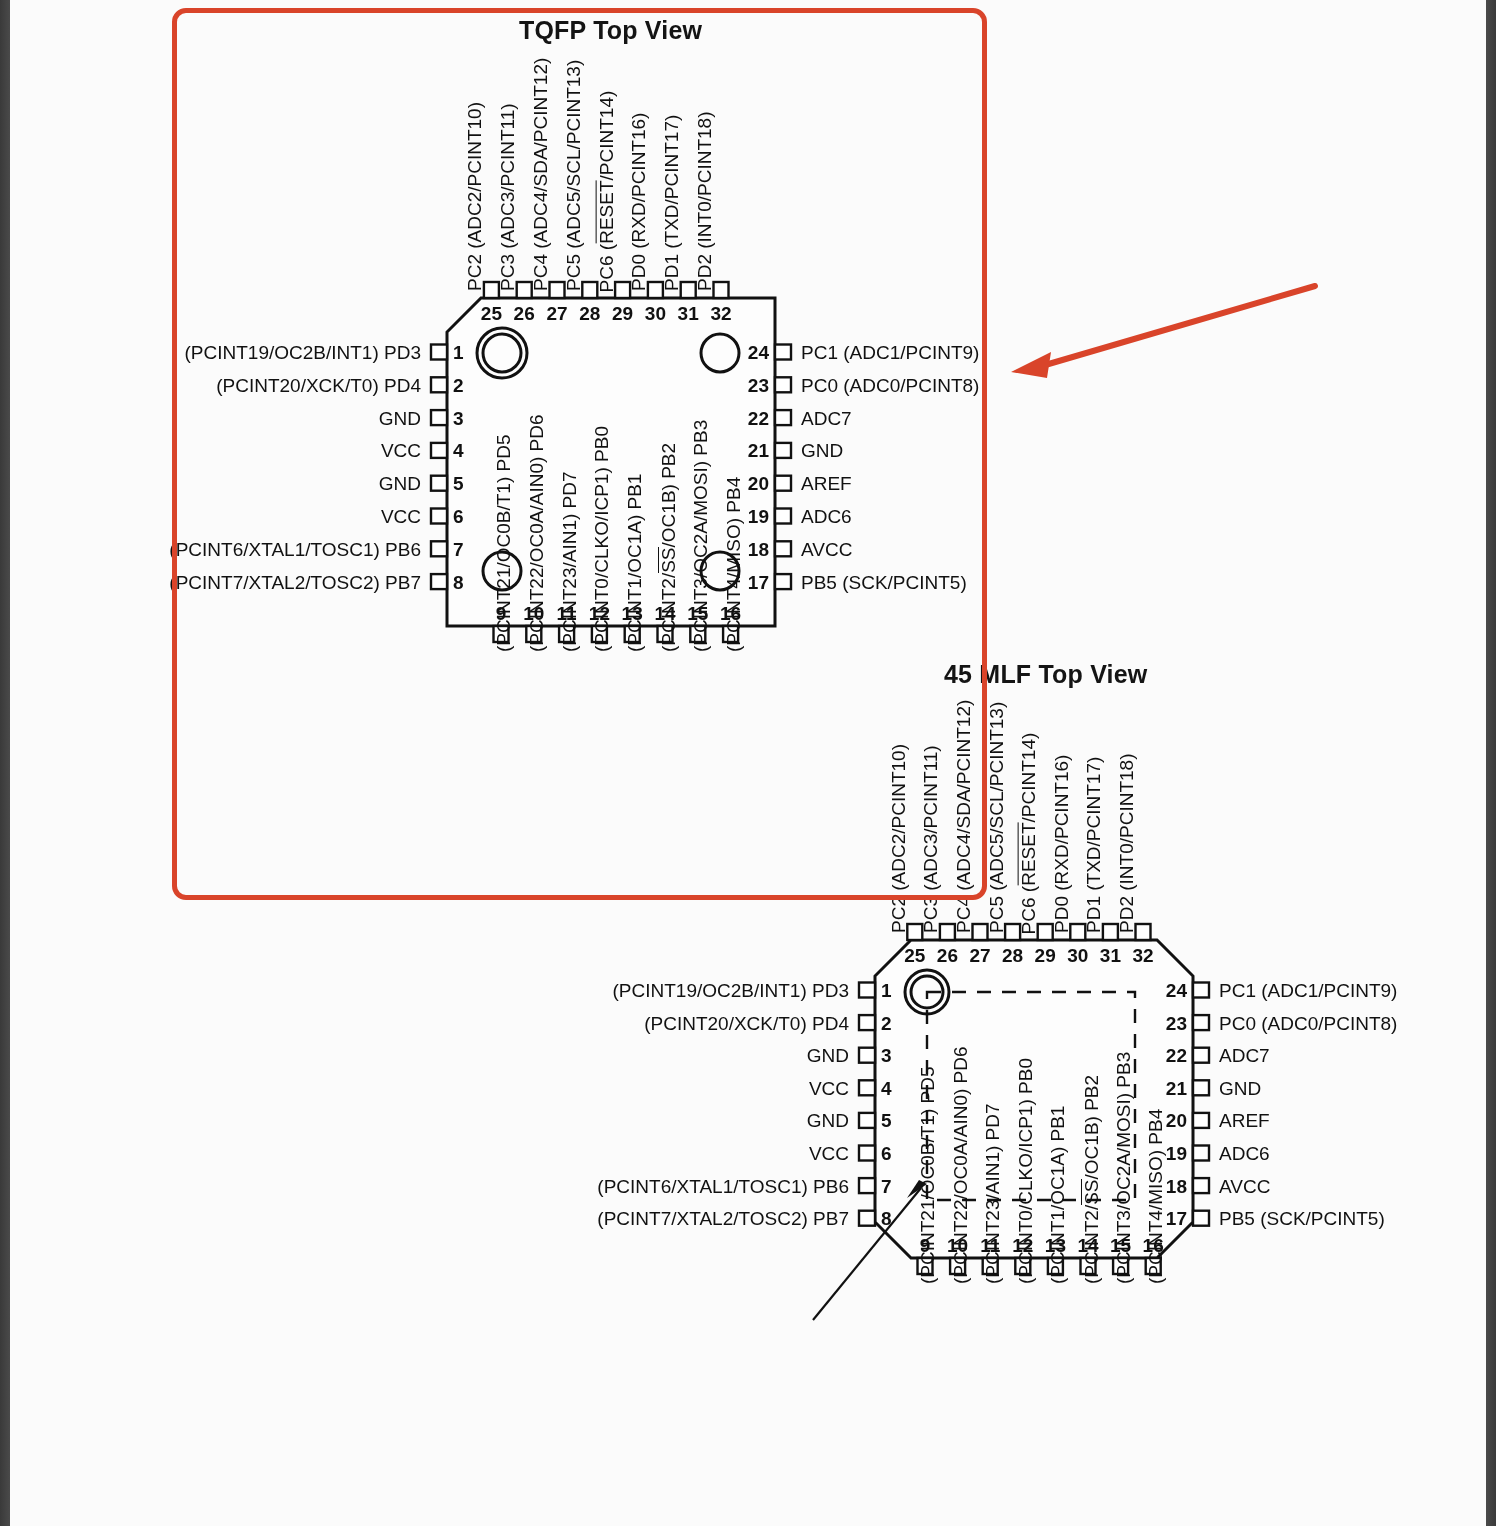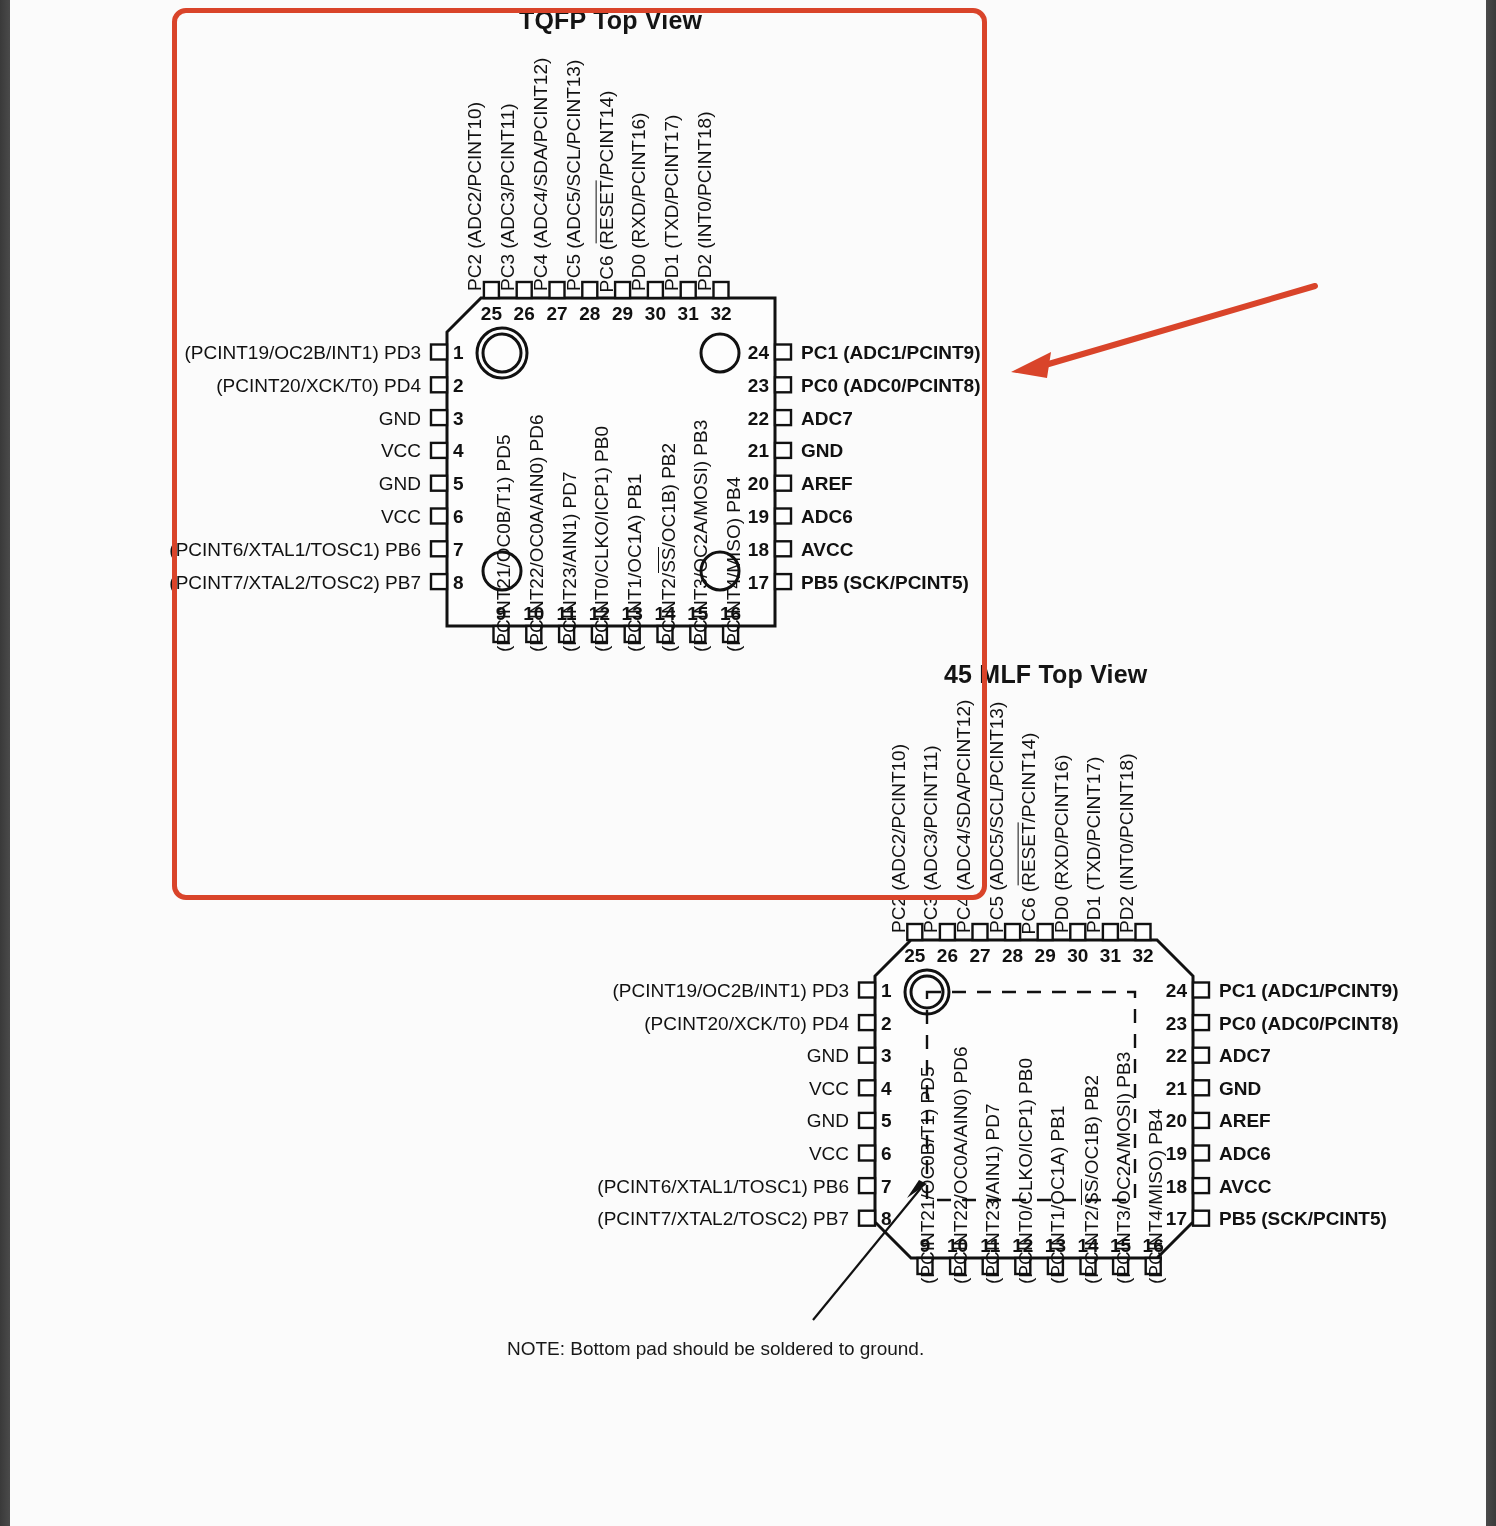--- a/index.html
+++ b/index.html
@@ -44,21 +44,21 @@
 
   
   .view-title {
     position: absolute;
     font-weight: bold;
     font-size: 25px;
     color: #141414;
     white-space: nowrap;
     letter-spacing: .2px;
   }
-  #tqfp-title { left: 519px; top: 6px; }
+  #tqfp-title { left: 519px; top: 16px; }
   #mlf-title  { left: 944px; top: 660px; }
 
   
   .note-text {
     position: absolute;
     left: 507px; top: 1338px;
     font-size: 19px;
     color: #181818;
     white-space: nowrap;
   }
@@ -72,21 +72,21 @@
 
   
   .sidelabel {
     position: absolute;
     font-size: 19px;
     color: #111;
     white-space: nowrap;
     line-height: 1;
   }
   .sidelabel.left  { text-align: right;  transform: translateY(-50%); }
-  .sidelabel.right { text-align: right;   transform: translateY(-50%); font-weight: bold; }
+  .sidelabel.right { text-align: right;   transform: translateY(-50%); }
 
   .vlabel {
     position: absolute;
     font-size: 19px;
     color: #111;
     white-space: nowrap;
     line-height: 1;
     transform-origin: left bottom;
     transform: rotate(-90deg);
   }
@@ -329,20 +329,19 @@
         <div class="vlabel bottom" style="left: 661px; top: 644px;">(PCINT2/<span class="ovl">SS</span>/OC1B) PB2</div>
         <div class="pinnum b" style="left: 700.6px; top: 596px;">15</div>
         <div class="vlabel bottom" style="left: 693.6px; top: 644px;">(PCINT3/OC2A/MOSI) PB3</div>
         <div class="pinnum b" style="left: 733.2px; top: 596px;">16</div>
         <div class="vlabel bottom" style="left: 726.2px; top: 644px;">(PCINT4/MISO) PB4</div>
       </div>
   </div>
 
   <div class="view-title" id="mlf-title">45 MLF Top View</div>
 
-  <div class="note-text">NOTE: Bottom pad should be soldered to ground.</div>
 
   <div class="hl-box"></div>
   <svg class="hl-arrow" viewBox="0 0 330 120">
     <line x1="320" y1="14" x2="40" y2="96" stroke="#d9442a" stroke-width="6" stroke-linecap="round"></line>
     <polygon points="16,100 56,80 52,106" fill="#d9442a"></polygon>
   </svg>
 </div>
 
 </body></html>

